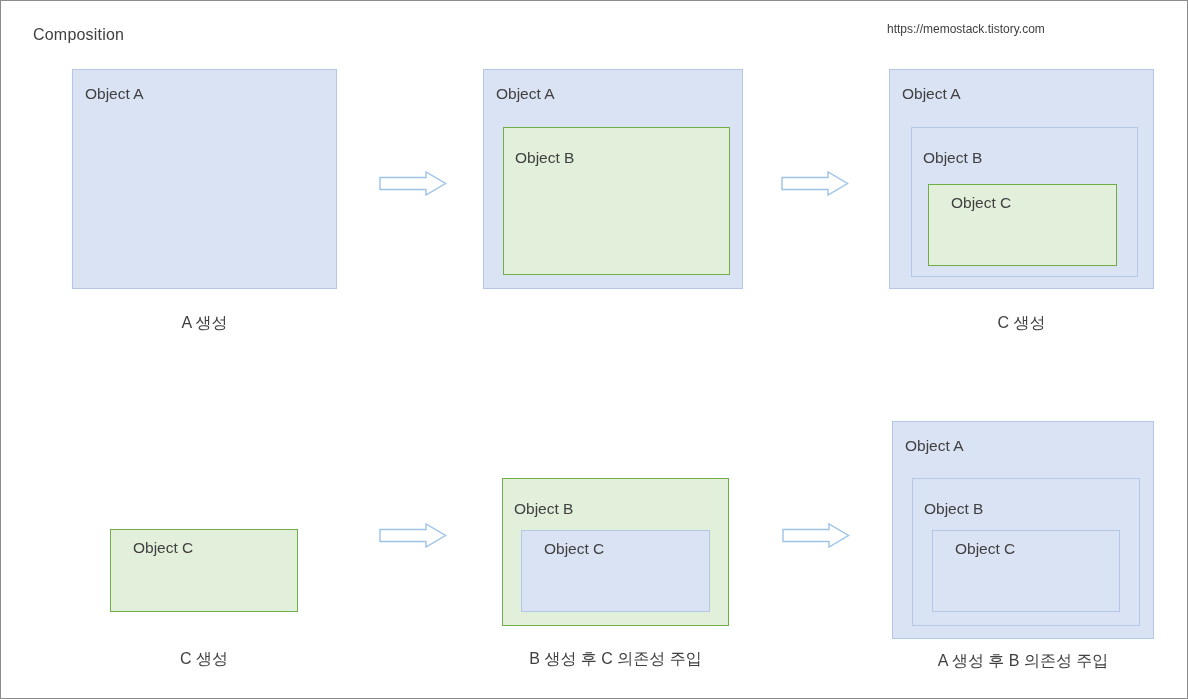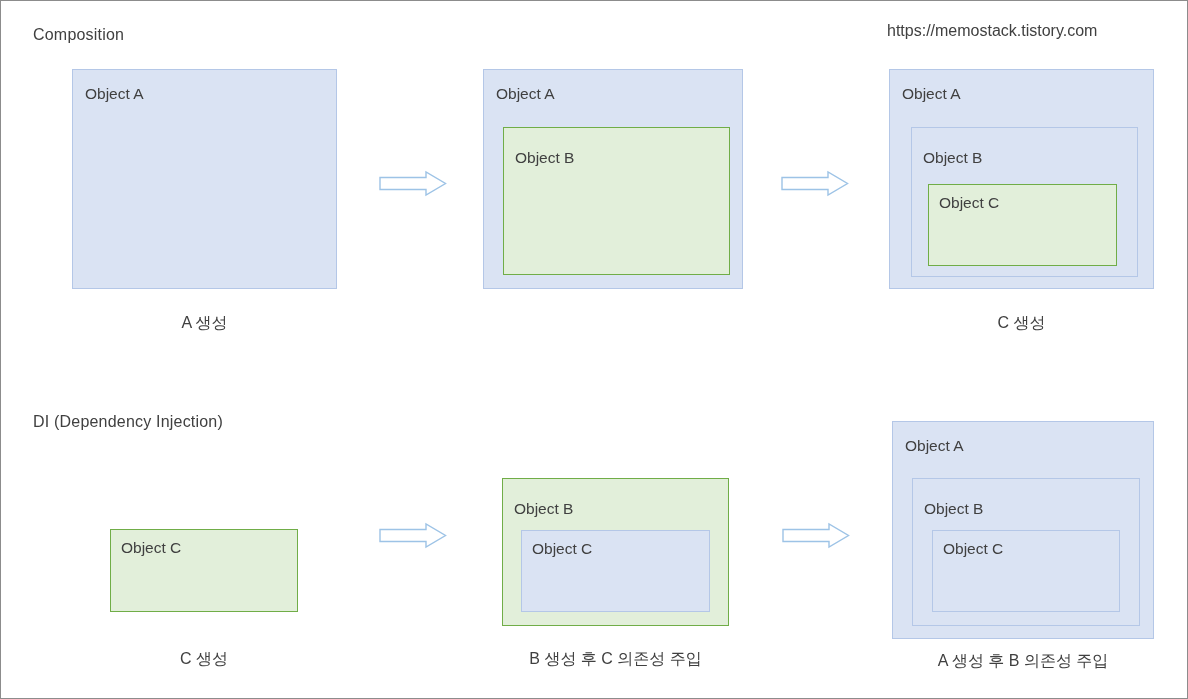--- a/index.html
+++ b/index.html
@@ -2,28 +2,28 @@
 <html><head>
 <meta charset="utf-8">
 <style>
   html,body{margin:0;padding:0;background:#fff;}
   body{font-family:"Liberation Sans","DejaVu Sans",sans-serif;color:#404040;}
   .canvas{
     position:relative;width:1186px;height:697px;background:#ffffff;
     border:1px solid #8c8c8c;overflow:hidden;
   }
   .section-title{position:absolute;font-size:16px;color:#404040;letter-spacing:0.2px;}
-  .url{position:absolute;font-size:16px;color:#404040;}
+  .url{position:absolute;font-size:12px;color:#404040;}
   .box{position:absolute;box-sizing:border-box;}
   .blue{background:#dae3f3;border:1px solid #b4c7e7;}
   .green{background:#e2efda;border:1px solid #70ad47;}
   .box-label{display:block;font-size:15.5px;color:#404040;line-height:1;}
   .pad-lg .box-label{padding:16px 0 0 12px;}
   .pad-md .box-label{padding:22px 0 0 11px;}
-  .pad-sm .box-label{padding:10px 0 0 10px;}
+  .pad-sm .box-label{padding:10px 0 0 22px;}
   .caption{position:absolute;font-size:16px;color:#404040;text-align:center;line-height:1.2;}
   .arrow{position:absolute;width:68px;height:27px;}
   .arrow svg{display:block;width:100%;height:100%;}
 </style>
 </head>
 <body>
 
 <div class="canvas">
 
   <div class="section-title" style="left:32px;top:25px;">Composition</div>
@@ -58,21 +58,20 @@
       <span class="box-label">Object B</span>
       <div class="box green pad-sm" style="left:16px;top:56px;width:189px;height:82px;">
         <span class="box-label">Object C</span>
       </div>
     </div>
   </div>
 
   <div class="caption" style="left:71px;top:312px;width:265px;text-align:center;">A 생성</div>
   <div class="caption" style="left:888px;top:312px;width:265px;">C 생성</div>
 
-  <div class="section-title" style="left:32px;top:412px;">DI (Dependency Injection)</div>
 
   <div class="box green pad-sm" style="left:109px;top:528px;width:188px;height:83px;">
     <span class="box-label">Object C</span>
   </div>
 
   <div class="arrow" style="left:378px;top:521px;">
     <svg viewBox="0 0 68 27" preserveAspectRatio="none">
       <polygon points="1,7.5 47,7.5 47,2 66.5,13.5 47,25 47,19.5 1,19.5" fill="#ffffff" stroke="#9dc3e6" stroke-width="1.4" stroke-linejoin="miter"></polygon>
     </svg>
   </div>

